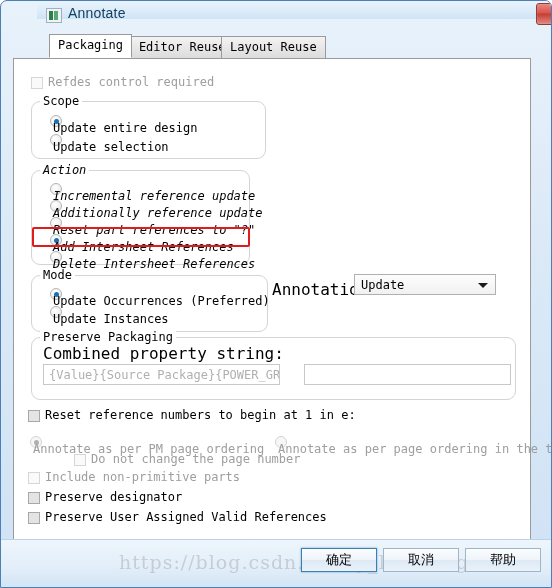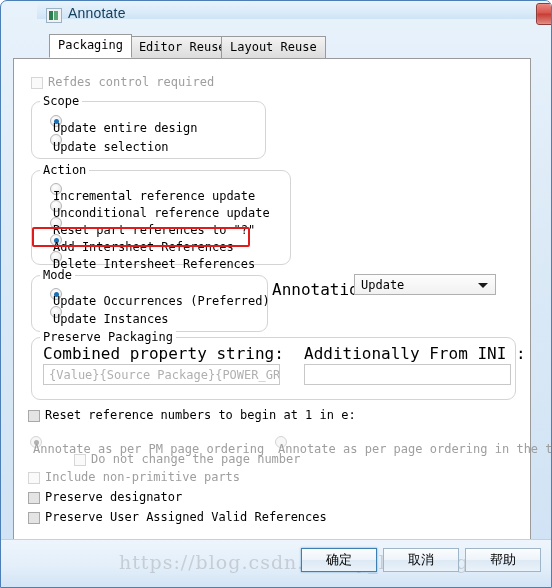--- a/index.html
+++ b/index.html
@@ -286,29 +286,29 @@
       <div class="radio checked" style="left:18px; top:11px;">
         <span class="dot"></span>
         <span class="lbl">Update entire design</span>
       </div>
       <div class="radio" style="left:18px; top:30px;">
         <span class="dot"></span>
         <span class="lbl">Update selection</span>
       </div>
     </div>
 
-    <div class="group" style="left:17px; top:111px; width:260px; height:95px;">
+    <div class="group" style="left:17px; top:111px; width:219px; height:95px;font-style:italic;">
       <span class="legend">Action</span>
       <div class="radio" style="left:18px; top:10px;">
         <span class="dot"></span>
         <span class="lbl">Incremental reference update</span>
       </div>
       <div class="radio" style="left:18px; top:27px;">
         <span class="dot"></span>
-        <span class="lbl">Unconditional reference update</span>
+        <span class="lbl">Additionally reference update</span>
       </div>
       <div class="radio" style="left:18px; top:44px;">
         <span class="dot"></span>
         <span class="lbl">Reset part references to "?"</span>
       </div>
       <div class="radio checked" style="left:18px; top:61px;">
         <span class="dot"></span>
         <span class="lbl">Add Intersheet References</span>
       </div>
       <div class="radio" style="left:18px; top:78px;">
@@ -334,21 +334,20 @@
     <div class="lbltext" style="left:258px; top:221px;">Annotation</div>
     <div id="annotation-combo" style="left:340px; top:215px; width:142px; height:21px;">
       <span class="val">Update</span>
       <span class="arrow"></span>
     </div>
 
     <div class="group" style="left:17px; top:278px; width:485px; height:63px;">
       <span class="legend">Preserve Packaging</span>
       <div class="lbltext" style="left:11px; top:6px;">Combined property string:</div>
       <div class="field" style="left:11px; top:26px; width:237px; height:21px;">{Value}{Source Package}{POWER_GROUP}</div>
-      <div class="lbltext" style="left:272px; top:6px;">Additionally From INI :</div>
       <div class="field" style="left:272px; top:26px; width:207px; height:21px;"></div>
     </div>
 
     <div class="check greybox" style="left:14px; top:349px;">
       <span class="box"></span>
       <span class="lbl">Reset reference numbers to begin at 1 in e:</span>
     </div>
 
     <div class="radio disabled checked" style="left:16px; top:375px;">
       <span class="dot"></span>

